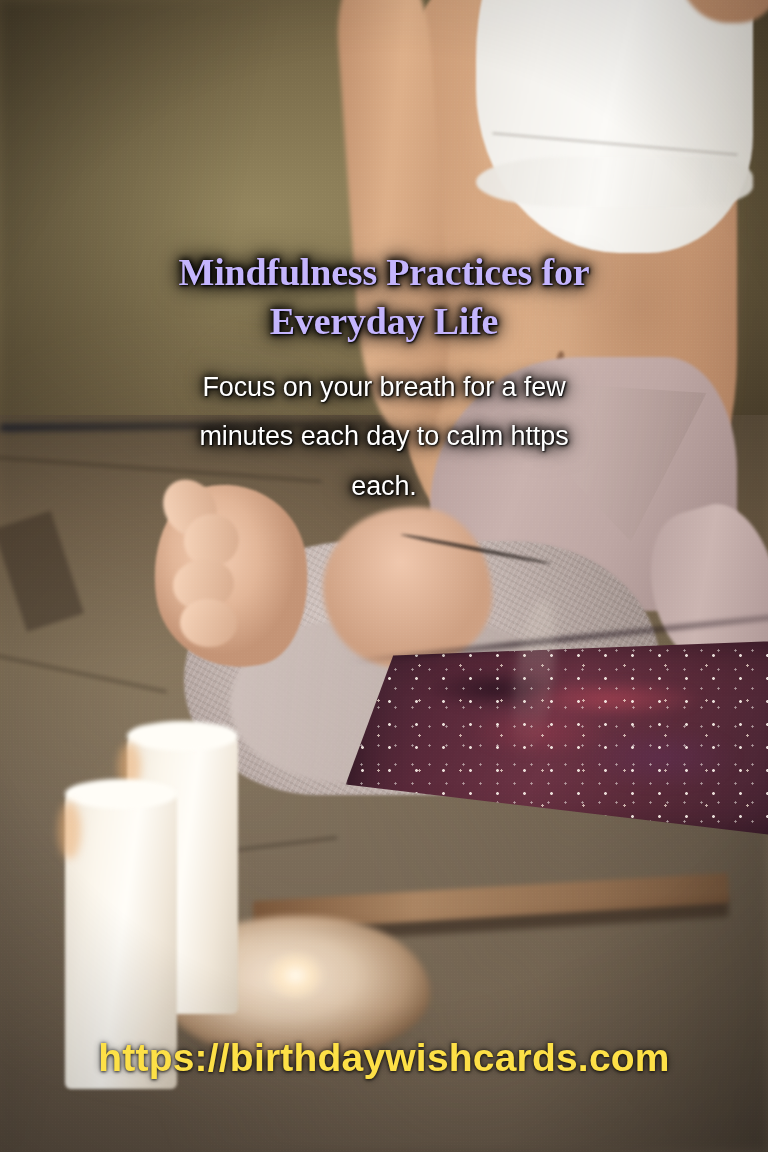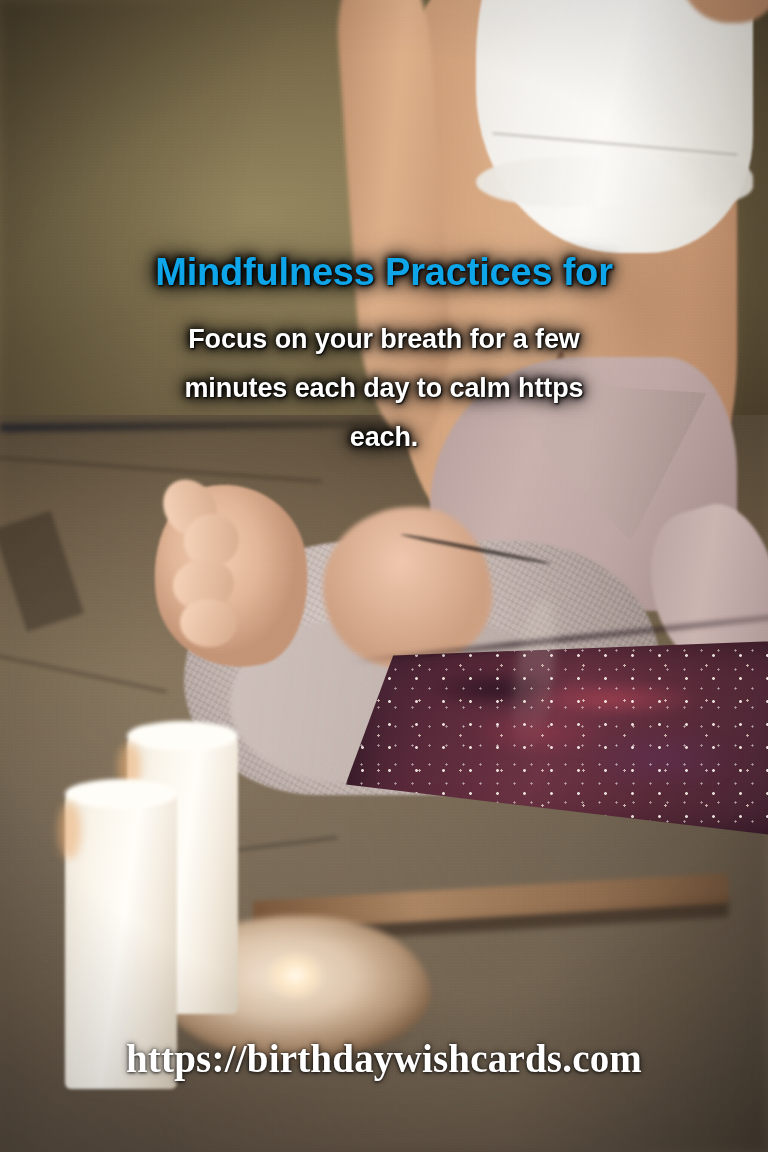--- a/index.html
+++ b/index.html
@@ -327,63 +327,63 @@
   }
 
   .text-block {
     position:absolute;
     left:50%; top:248px; transform:translateX(-50%);
     width:580px;
     text-align:center;
   }
 
   .headline {
-    font-family:Liberation Sans, sans-serif;
+    font-family:Liberation Serif, serif;
     font-weight:700;
     font-size:38px;
     line-height:1.28;
     letter-spacing:-.2px;
-    color:#0ea5e9;
+    color:#c4b5fd;
     text-shadow:
       0 0 6px rgba(0,0,0,.98),
       0 0 10px rgba(0,0,0,.95),
       0 0 16px rgba(0,0,0,.92),
       0 0 22px rgba(0,0,0,.85),
       0 0 30px rgba(0,0,0,.7),
       1px 1px 2px rgba(0,0,0,1);
     margin:0 0 18px 0;
     padding:0 6px;
   }
 
   .subline {
     font-family:"Liberation Sans", sans-serif;
-    font-weight:700;
+    font-weight:400;
     font-size:27px;
     line-height:1.82;
     letter-spacing:-.1px;
     color:#ffffff;
     text-shadow:
       0 0 6px rgba(0,0,0,.98),
       0 0 10px rgba(0,0,0,.95),
       0 0 16px rgba(0,0,0,.9),
       0 0 22px rgba(0,0,0,.82),
       0 0 30px rgba(0,0,0,.65),
       1px 1px 2px rgba(0,0,0,1);
     margin:0;
     padding:0 4px;
   }
 
   .site-url {
     position:absolute;
     left:50%; top:1036px; transform:translateX(-50%);
-    font-family:Liberation Serif, serif;
+    font-family:Liberation Sans, sans-serif;
     font-weight:700;
     font-size:39px;
     letter-spacing:.2px;
-    color:#ffffff;
+    color:#fde047;
     white-space:nowrap;
     text-shadow:
       0 0 4px rgba(0,0,0,.55),
       0 0 9px rgba(0,0,0,.45),
       0 1px 3px rgba(0,0,0,.6);
   }
 </style>
 </head>
 <body>
 
@@ -454,20 +454,21 @@
     <div class="soften"></div>
     <div class="grain"></div>
     <div class="vignette"></div>
   </div>
 
   <div class="overlay">
 
     <div class="text-block">
       <h1 class="headline">
         <span>Mindfulness Practices for</span><br>
+        <span>Everyday Life</span>
       </h1>
       <p class="subline">
         <span>Focus on your breath for a few</span><br>
         <span>minutes each day to calm https</span><br>
         <span>each.</span>
       </p>
     </div>
 
     <div class="site-url">https://birthdaywishcards.com</div>
   </div>

